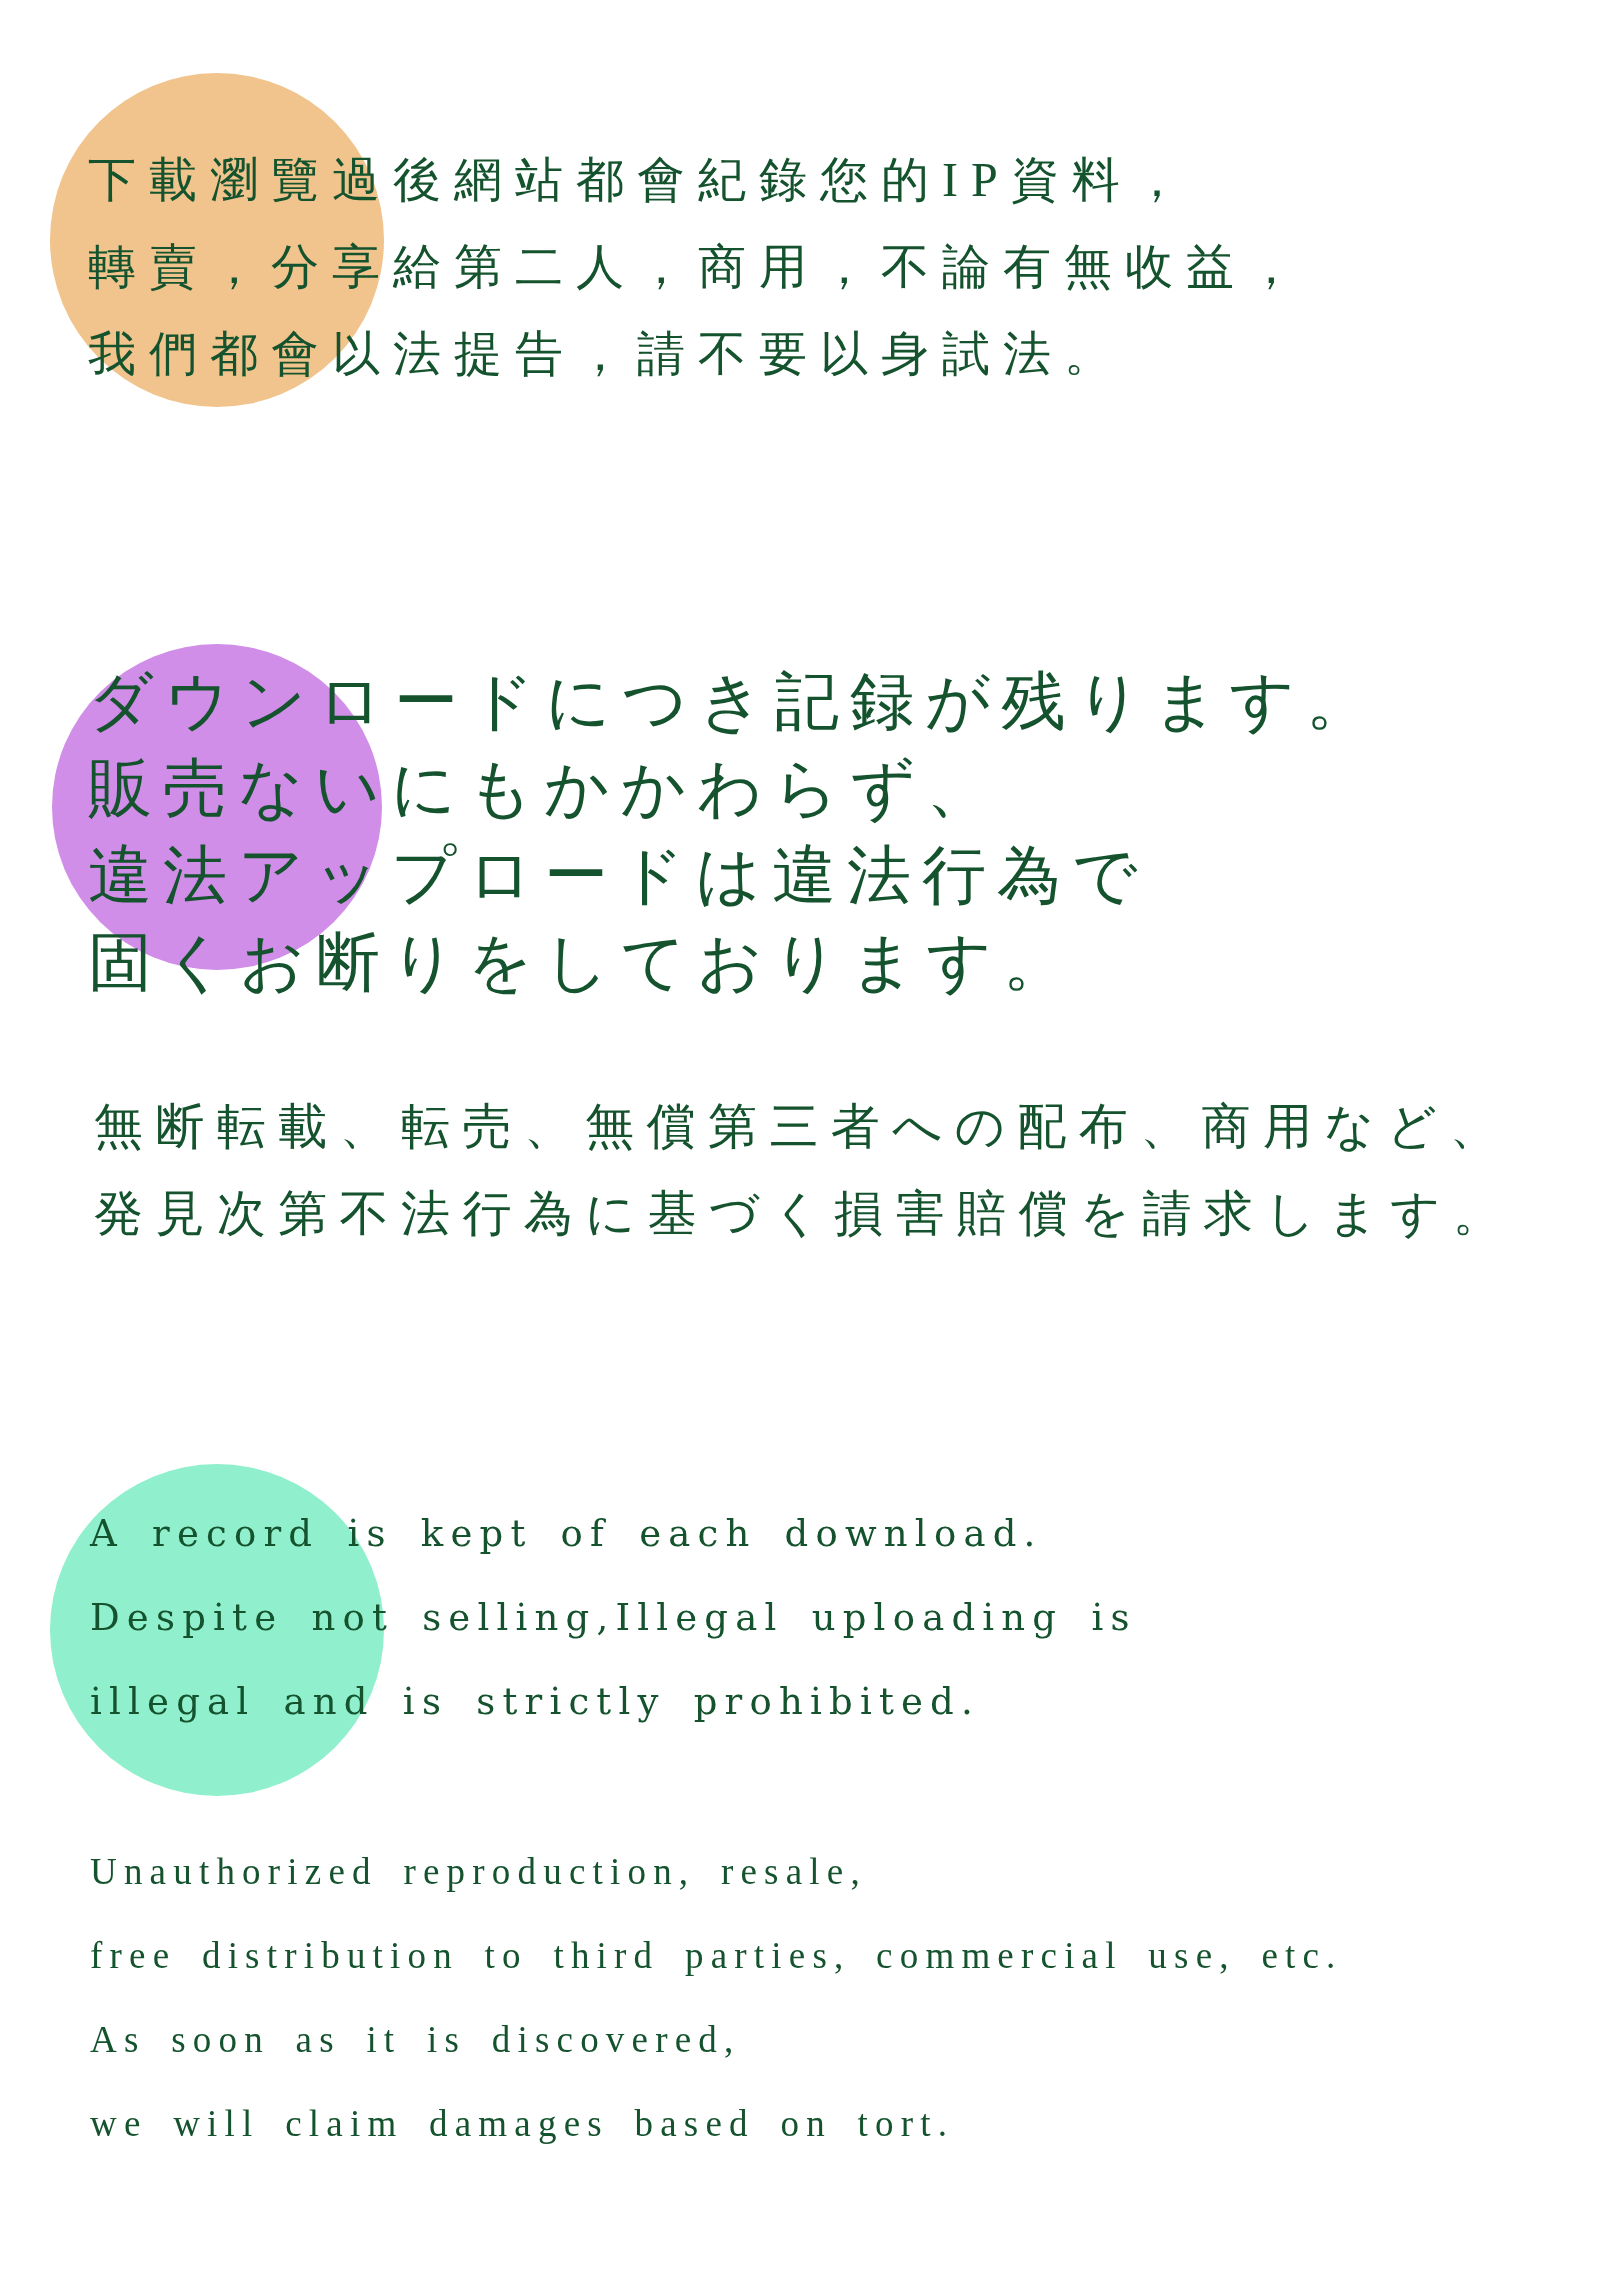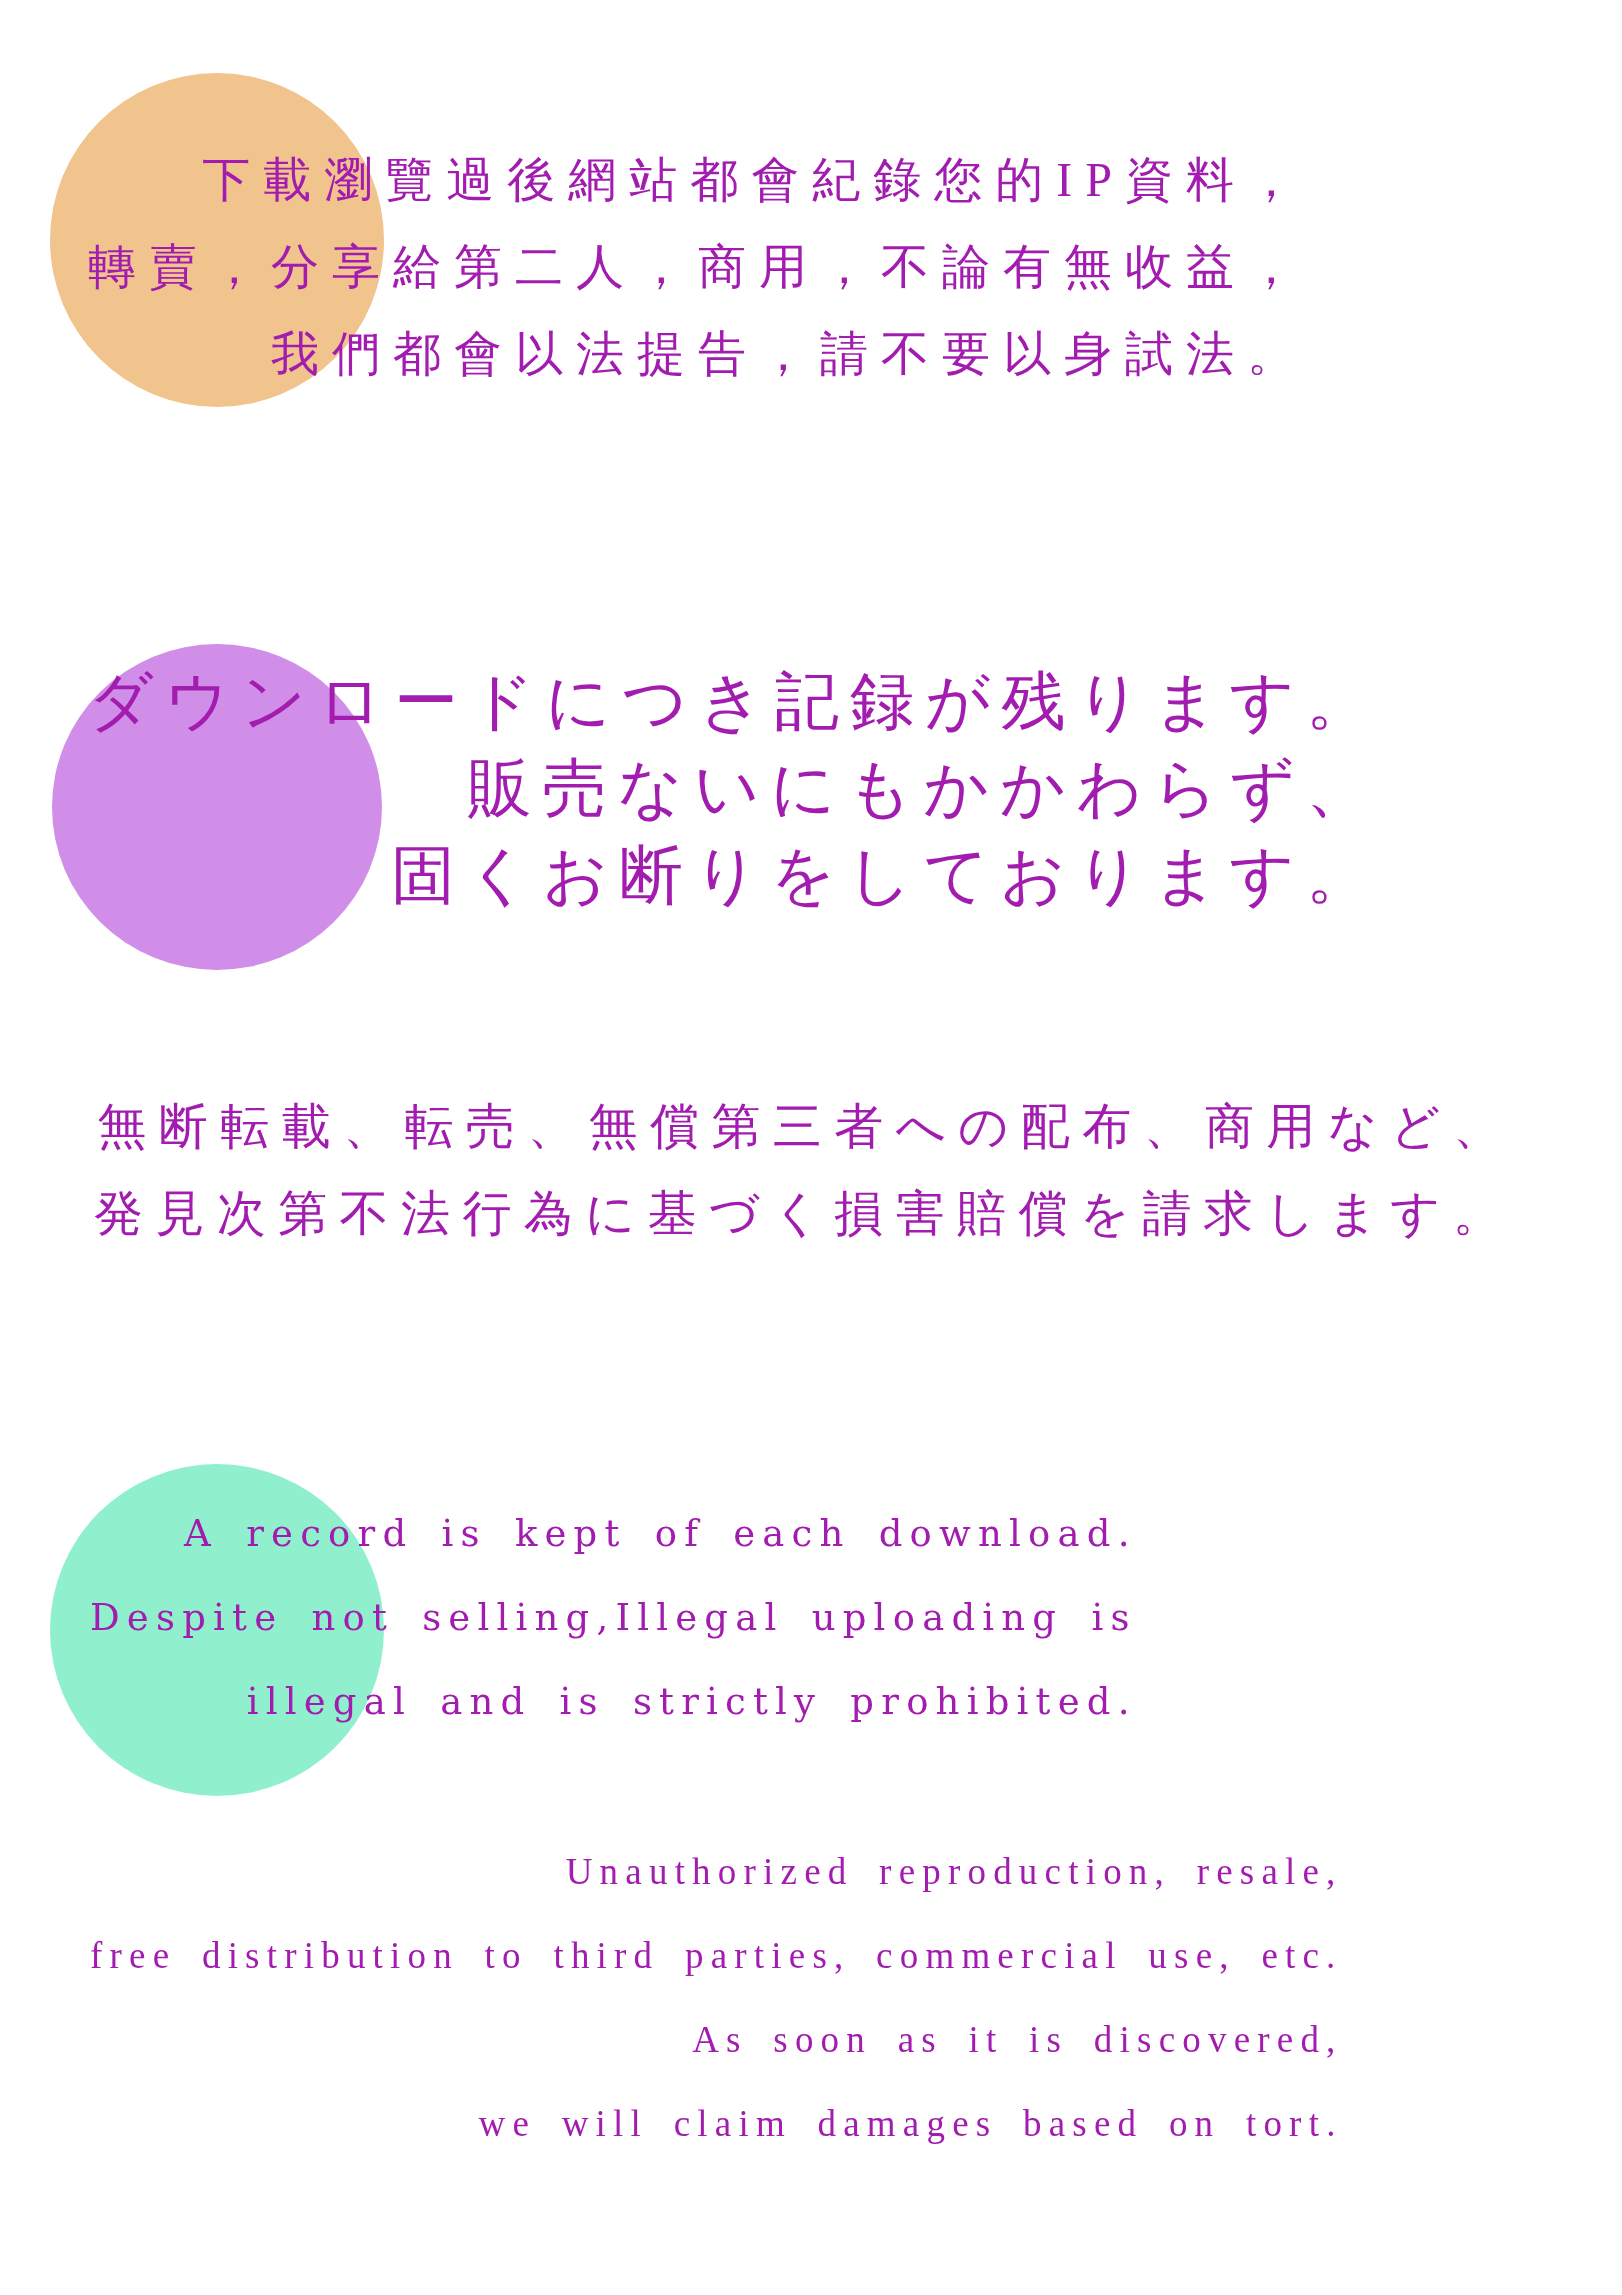--- a/index.html
+++ b/index.html
@@ -15,23 +15,22 @@
     border-radius:50%;
     z-index:1;
   }
   .c-orange{left:50px;top:73px;width:334px;height:334px;}
   .c-purple{left:52px;top:644px;width:330px;height:326px;}
   .c-green{left:50px;top:1464px;width:334px;height:332px;}
 
   .para{
     position:absolute;
     z-index:2;
-    color:#a21caf;
+    color:#14532d;
     white-space:nowrap;
-    text-align:right;
   }
   .para .line{margin:0;padding:0;}
 
   .zh{
     left:88px;top:136px;
     font-size:48px;
     line-height:87px;
     letter-spacing:13px;
     font-family:"Liberation Serif","DejaVu Serif",serif;
   }
@@ -66,20 +65,21 @@
 
   <div class="para zh">
     <div class="line">下載瀏覽過後網站都會紀錄您的IP資料，</div>
     <div class="line">轉賣，分享給第二人，商用，不論有無收益，</div>
     <div class="line">我們都會以法提告，請不要以身試法。</div>
   </div>
 
   <div class="para ja ja1">
     <div class="line">ダウンロードにつき記録が残ります。</div>
     <div class="line">販売ないにもかかわらず、</div>
+    <div class="line">違法アップロードは違法行為で</div>
     <div class="line">固くお断りをしております。</div>
   </div>
 
   <div class="para ja ja2">
     <div class="line">無断転載、転売、無償第三者への配布、商用など、</div>
     <div class="line">発見次第不法行為に基づく損害賠償を請求します。</div>
   </div>
 
   <div class="para en en1">
     <div class="line">A record is kept of each download.</div>

